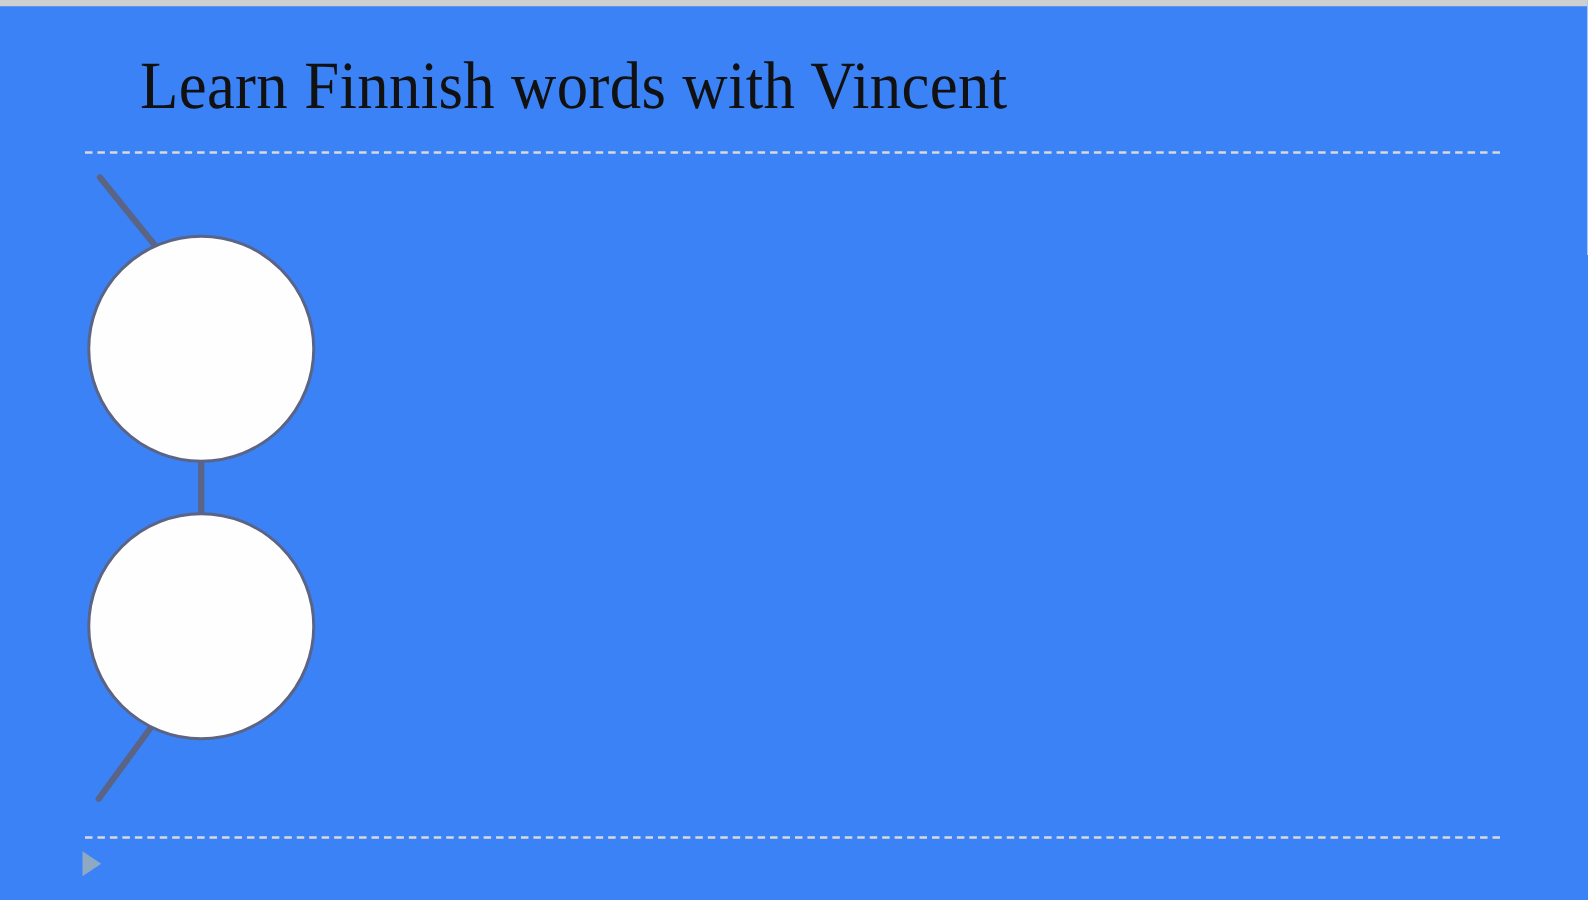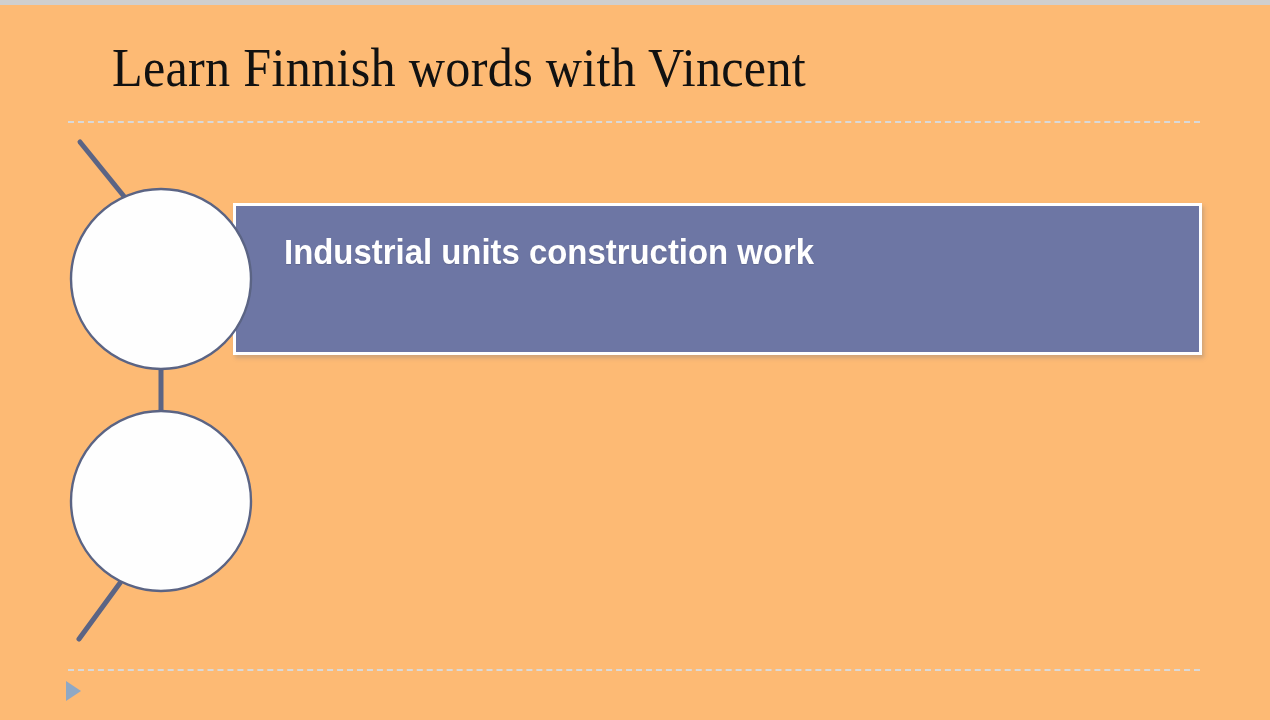--- a/index.html
+++ b/index.html
@@ -7,21 +7,21 @@
     padding: 0;
     background: #ffffff;
   }
   body {
     font-family: "Liberation Sans", sans-serif;
   }
   .slide {
     position: relative;
     width: 1270px;
     height: 720px;
-    background: #fdba74;
+    background: #3b82f6;
     overflow: hidden;
   }
   
   .top-edge {
     position: absolute;
     left: 0;
     top: 0;
     width: 1270px;
     height: 5px;
     background: #cfcfcf;
@@ -104,23 +104,20 @@
 <body>
 
 <div class="slide">
 
   <div class="top-edge"></div>
 
   <div class="title">Learn Finnish words with Vincent</div>
 
   <div class="rule rule-top"></div>
 
-  <div class="bar bar-1">
-    <span class="bar-label">Industrial units construction work</span>
-  </div>
 
 
   <svg class="chain" viewBox="0 0 1270 720">
 
     <line x1="80" y1="142" x2="131" y2="205" stroke="#5b6484" stroke-width="5" stroke-linecap="round"></line>
 
     <line x1="161" y1="366" x2="161" y2="414" stroke="#5b6484" stroke-width="5" stroke-linecap="round"></line>
 
     <line x1="120" y1="583" x2="79" y2="639" stroke="#5b6484" stroke-width="5" stroke-linecap="round"></line>
 

